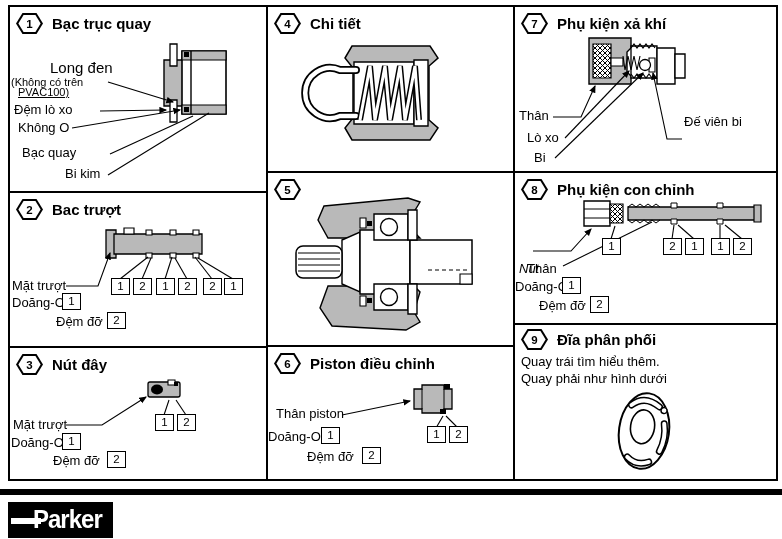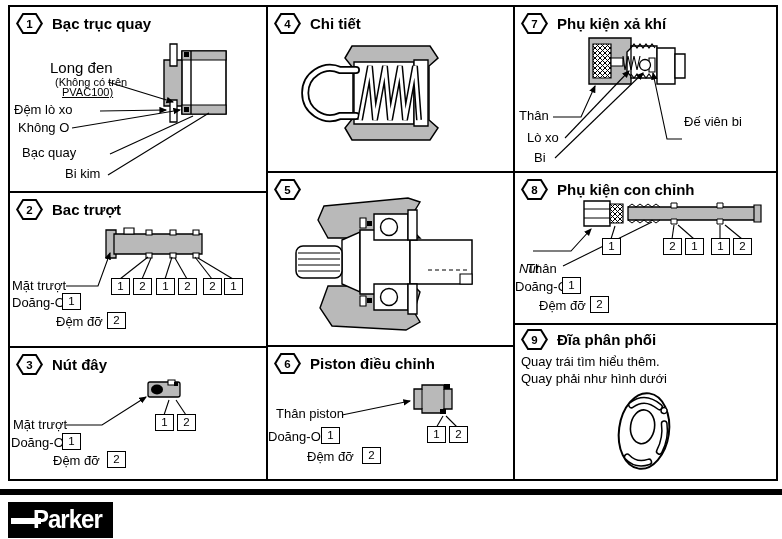--- a/index.html
+++ b/index.html
@@ -15,21 +15,21 @@
   .panel-title{font-size:15px;font-weight:bold;white-space:nowrap;}
   .hex{position:relative;width:27px;height:21px;flex:none;}
   .hex i{position:absolute;font-style:normal;}
   .hex .ho{inset:0;background:#000;
     clip-path:polygon(0% 50%,24% 0%,76% 0%,100% 50%,76% 100%,24% 100%);}
   .hex .hi{top:1.7px;bottom:1.7px;left:2.4px;right:2.4px;background:#fff;
     clip-path:polygon(0% 50%,24% 0%,76% 0%,100% 50%,76% 100%,24% 100%);
     display:flex;align-items:center;justify-content:center;font-size:11.5px;font-weight:bold;}
   .lbl{position:absolute;font-size:13px;line-height:1.12;white-space:nowrap;z-index:3;}
   .lbl.big{font-size:15px;}
-  .lbl.small{font-size:11px;padding-left:44px;}
+  .lbl.small{font-size:11px;}
   .numbox{position:absolute;width:17px;height:15px;border:1.6px solid #000;background:#fff;
     font-size:11.5px;text-align:center;line-height:15px;z-index:3;}
   svg.draw{position:absolute;left:0;top:0;width:100%;height:100%;z-index:1;}
   svg.draw *{vector-effect:non-scaling-stroke;}
   .footer-bar{position:absolute;left:0;top:489px;width:782px;height:6px;background:#000;}
   .parker-logo{position:absolute;left:8px;top:502px;width:105px;height:36px;background:#000;}
   .parker-dash{position:absolute;left:3px;top:16px;width:30px;height:6px;background:#fff;}
   .parker-text{position:absolute;left:25px;top:4px;color:#fff;font-size:24px;font-weight:bold;
     letter-spacing:-1px;transform:scaleY(1.05);}
 </style>

